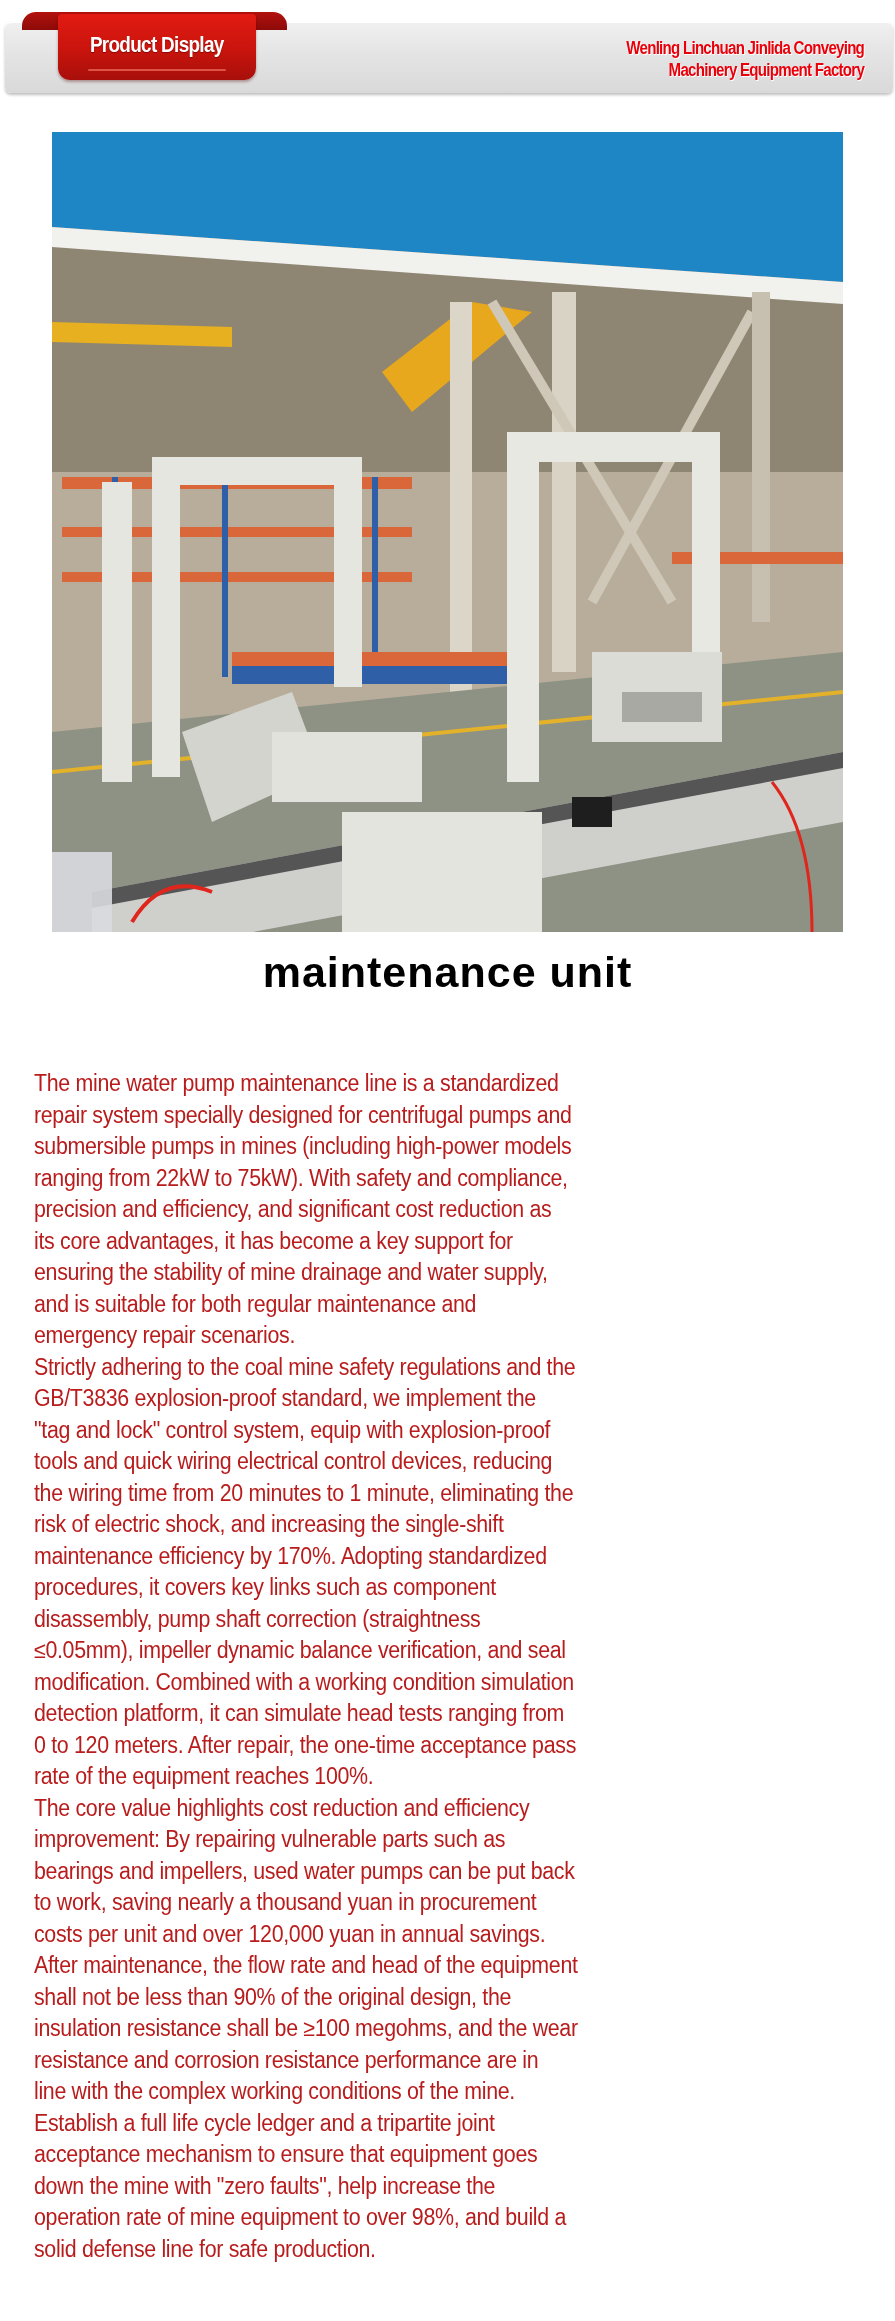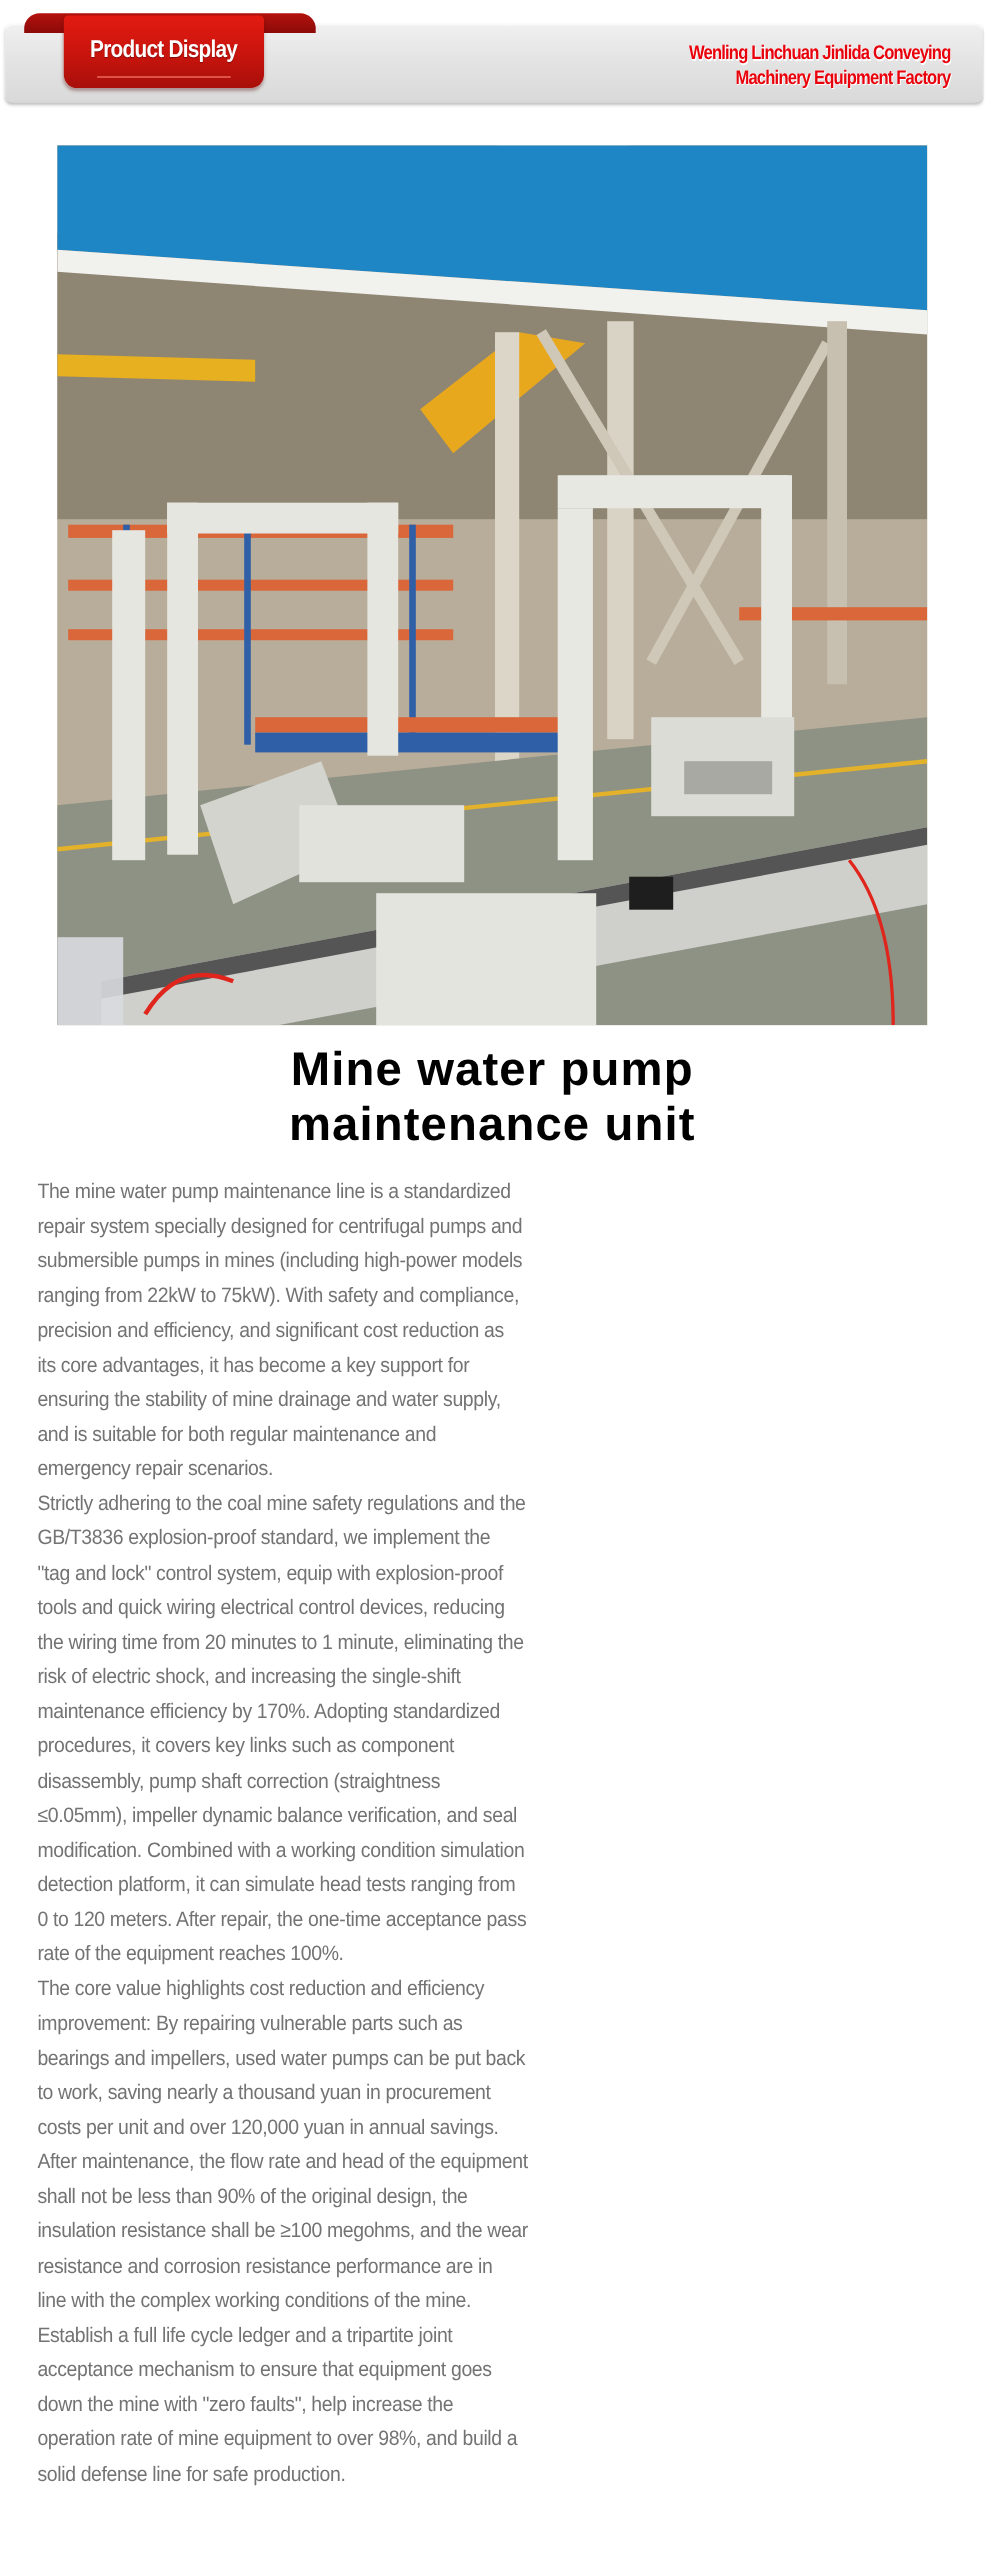--- a/index.html
+++ b/index.html
@@ -33,21 +33,21 @@
       top: 12px;
       width: 265px;
       height: 18px;
       border-radius: 14px 14px 0 0;
       background: linear-gradient(to bottom, #b3120e 0%, #8c0a08 100%);
     }
     .ribbon {
       position: absolute;
       left: 58px;
       top: 14px;
-      width: 182px;
+      width: 198px;
       height: 66px;
       border-radius: 4px 4px 12px 12px;
       background: linear-gradient(to bottom, #e21b12 0%, #c8140d 55%, #a80f0a 100%);
       box-shadow: 0 2px 3px rgba(80,0,0,0.35);
       display: flex;
       align-items: center;
       justify-content: center;
     }
     .ribbon::after {
       content: "";
@@ -119,24 +119,24 @@
     }
     .title span { display: block; }
 
     
     .body-text {
       position: absolute;
       left: 34px;
       top: 1068px;
       width: 850px;
       font-family: "Liberation Sans", sans-serif;
-      font-size: 19px;
+      font-size: 23px;
       line-height: 31.5px;
       letter-spacing: -0.35px;
-      color: #737373;
+      color: #b91c1c;
     }
     .body-text .line {
       display: block;
       white-space: nowrap;
       transform-origin: left center;
       transform: scaleX(0.93);
     }
   </style>
 </head>
 <body>
@@ -201,21 +201,20 @@
     <rect x="290" y="680" width="200" height="120" fill="#e4e4de"></rect>
     <rect x="220" y="600" width="150" height="70" fill="#e2e2dc"></rect>
     <rect x="520" y="665" width="40" height="30" fill="#1e1e1e"></rect>
     <path d="M80 790 Q 110 740 160 760" stroke="#e0261c" stroke-width="4" fill="none"></path>
     <path d="M720 650 Q 760 700 760 800" stroke="#e0261c" stroke-width="3" fill="none"></path>
     <rect x="0" y="720" width="60" height="80" fill="#d8dadf" opacity="0.9"></rect>
   </svg>
 </div>
 
 <h1 class="title" style="margin:0;">
-  <span>Mine water pump</span>
   <span>maintenance unit</span>
 </h1>
 
 <div class="body-text">
   <span class="line">The mine water pump maintenance line is a standardized</span>
   <span class="line">repair system specially designed for centrifugal pumps and</span>
   <span class="line">submersible pumps in mines (including high-power models</span>
   <span class="line">ranging from 22kW to 75kW). With safety and compliance,</span>
   <span class="line">precision and efficiency, and significant cost reduction as</span>
   <span class="line">its core advantages, it has become a key support for</span>

